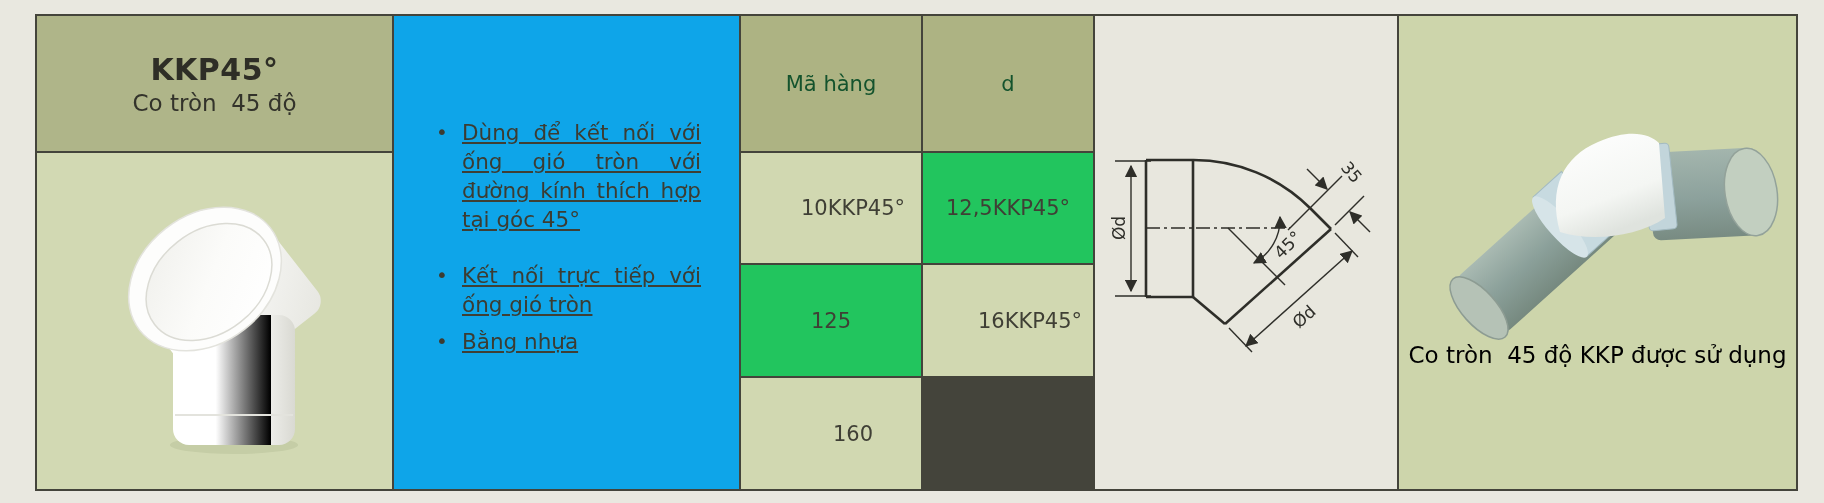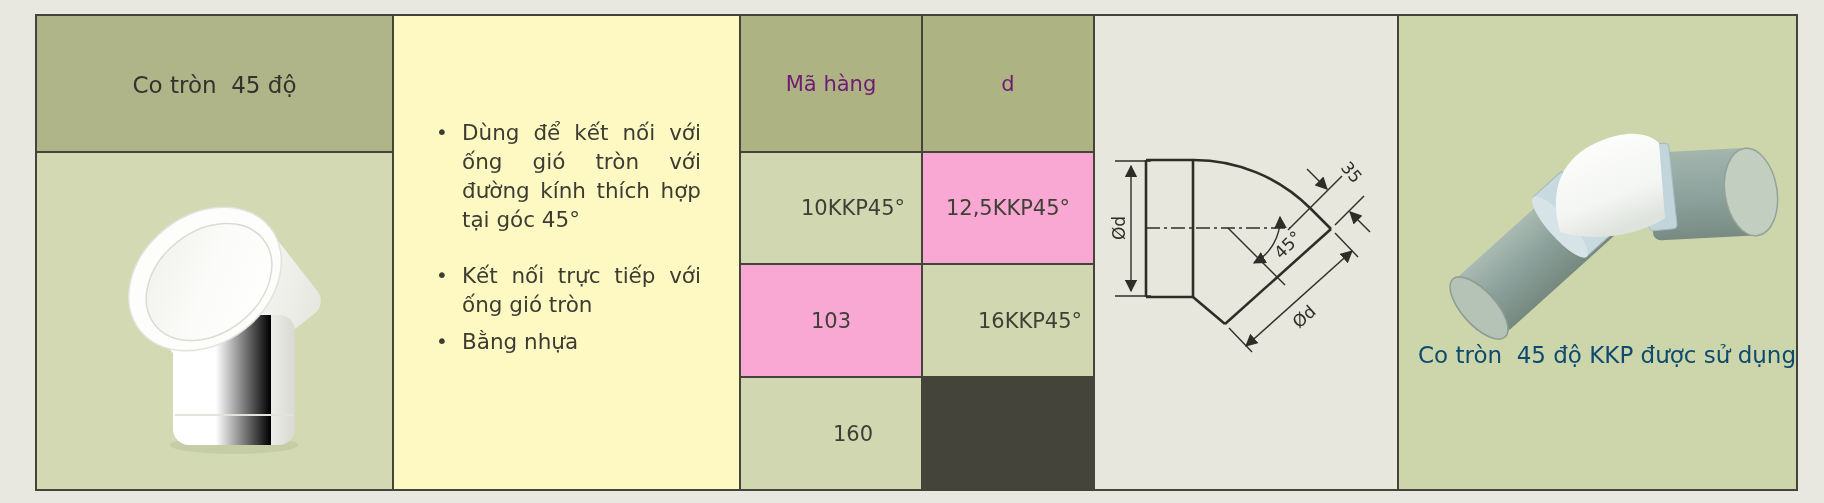--- a/index.html
+++ b/index.html
@@ -18,51 +18,52 @@
   
   .col-product{display:grid;grid-template-rows:135px 1fr;gap:2px;background:#44443b;}
   .product-header{
     background:#afb589;display:flex;flex-direction:column;align-items:center;justify-content:center;
   }
   .product-code{font-size:30px;font-weight:bold;color:#2e2e26;letter-spacing:.5px;}
   .product-name{font-size:23px;color:#33332b;margin-top:3px;white-space:pre-wrap;}
   .product-photo-cell{background:#d2d9b3;position:relative;overflow:hidden;}
   .product-photo-cell svg{position:absolute;left:0;top:0;}
   
-  .col-desc{background:#fef9c3;padding:102px 38px 0 38px;}
+  .col-desc{background:#0ea5e9;padding:102px 38px 0 38px;text-decoration:underline;}
   .bullets{list-style:none;margin:0;padding:0;font-size:21.5px;line-height:29px;color:#3c3c32;}
   .bullets li{position:relative;padding-left:30px;text-align:justify;}
   .bullets li::before{content:"•";position:absolute;left:4px;top:0;font-size:20px;color:#3c3c32;}
   .bullets li.gap-lg{margin-bottom:27px;}
   .bullets li.gap-sm{margin-bottom:8px;}
   
   .col-table{display:grid;grid-template-columns:180px 1fr;grid-template-rows:135px 110px 111px 1fr;gap:2px;background:#44443b;}
   .tcell{display:flex;align-items:center;justify-content:center;font-size:21px;}
-  .thead{background:#adb383;color:#701a75;}
+  .thead{background:#adb383;color:#14532d;}
   .trow-green{background:#d1d8b1;padding-left:44px;}
-  .trow-cream{background:#f9a8d4;}
+  .trow-cream{background:#22c55e;}
   
   .col-drawing{background:#e8e7de;position:relative;}
   .col-drawing svg{position:absolute;left:0;top:0;}
   
   .col-usage{background:#cdd5ab;position:relative;overflow:hidden;}
   .col-usage .scene{position:absolute;left:0;top:0;}
   .usage-caption{
-    position:absolute;left:0;right:0;bottom:56px;text-align:right;
-    font-size:23px;line-height:31px;color:#0c4a6e;white-space:pre-wrap;
+    position:absolute;left:0;right:0;bottom:56px;text-align:center;
+    font-size:23px;line-height:31px;color:#000000;white-space:pre-wrap;
   }
   .dim-text{font-size:17px;fill:#2e2e29;font-family:"DejaVu Sans","Liberation Sans",sans-serif;}
 </style>
 </head>
 <body>
 
 <div class="sheet">
 
   <div class="cell col-product">
     <div class="product-header">
+      <div class="product-code">KKP45°</div>
       <div class="product-name">Co tròn  45 độ</div>
     </div>
     <div class="product-photo-cell">
       <svg width="355" height="338" viewBox="0 0 355 338">
         <defs>
           <linearGradient id="pgBody" x1="0" y1="0" x2="1" y2="0">
             <stop offset="0.35" stop-color="#ffffff"></stop>
             <stop offset="0.8" stop-color="#ededе9" stop-opacity="1"></stop>
             <stop offset="0.8" stop-color="#ededE9"></stop>
             <stop offset="1" stop-color="#d9d9d2"></stop>
@@ -95,21 +96,21 @@
     </ul>
   </div>
 
   <div class="cell col-table">
     <div class="tcell thead">Mã hàng</div>
     <div class="tcell thead">d</div>
 
     <div class="tcell trow-green">10KKP45°</div>
 
     <div class="tcell trow-cream">12,5KKP45°</div>
-    <div class="tcell trow-cream">103</div>
+    <div class="tcell trow-cream">125</div>
 
     <div class="tcell trow-green">16KKP45°</div>
     <div class="tcell trow-green">160</div>
   </div>
 
   <div class="cell col-drawing">
     <svg width="302" height="473" viewBox="0 0 302 473">
       <defs>
         <marker id="arr" viewBox="0 0 10 10" refX="9" refY="5" markerWidth="9" markerHeight="9" orient="auto-start-reverse">
           <path d="M0,0 L10,5 L0,10 z" fill="#2e2e29"></path>

